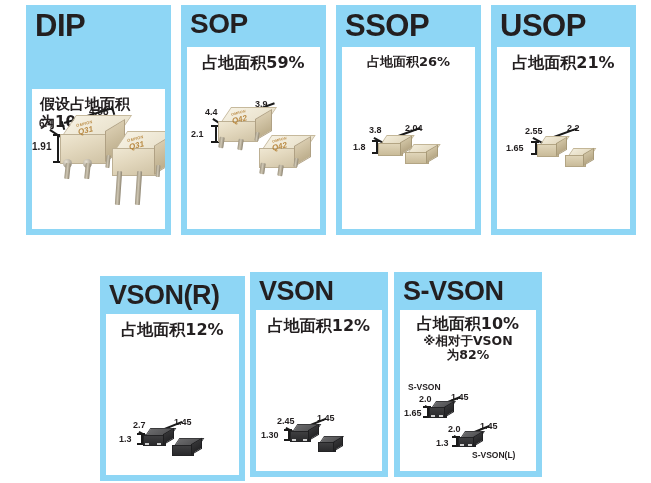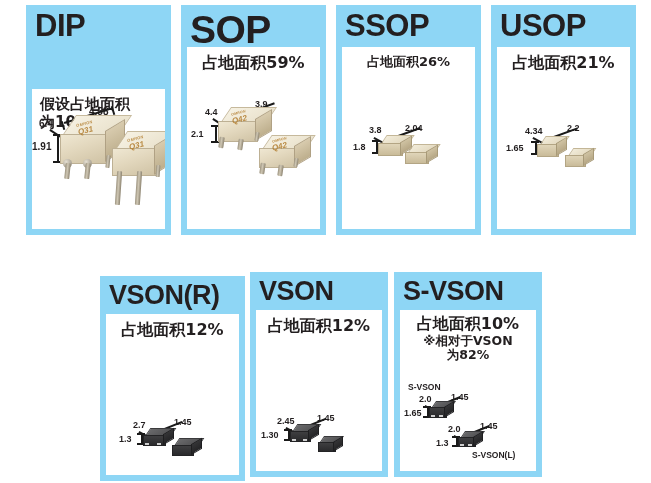--- a/index.html
+++ b/index.html
@@ -173,21 +173,21 @@
           <div class="mark" style="left:17px;top:10px;font-size:8px;">Q31</div>
           <div class="pin" style="left:4px;top:40px;width:5px;height:34px;transform:rotate(4deg);"></div>
           <div class="pin" style="left:24px;top:40px;width:5px;height:34px;transform:rotate(4deg);"></div>
           <div class="pin" style="left:44px;top:34px;width:4px;height:12px;transform:rotate(4deg);"></div>
         </div>
       </div>
     </div>
   </div>
 
   <div class="card" style="left:181px;top:5px;width:145px;height:230px;">
-    <div class="card-title" style="font-size:39px;">SOP</div>
+    <div class="card-title" style="font-size:28px;">SOP</div>
     <div class="card-body" style="top:42px;">
       <div class="pct" style="font-size:16px;">占地面积59%</div>
 
       <div class="art">
         <div class="dim" style="left:68px;top:52px;">3.9</div>
         <div class="arrow" style="left:47px;top:70px;width:43px;transform:rotate(-20deg);transform-origin:left center;"></div>
         <div class="dim" style="left:18px;top:60px;">4.4</div>
         <div class="arrow" style="left:26px;top:71px;width:22px;transform:rotate(33deg);transform-origin:left center;"></div>
         <div class="dim" style="left:4px;top:82px;">2.1</div>
         <div class="arrow v" style="left:28px;top:78px;width:1.5px;height:17px;"></div>
@@ -249,21 +249,21 @@
   </div>
 
   <div class="card" style="left:491px;top:5px;width:145px;height:230px;">
     <div class="card-title" style="font-size:31px;">USOP</div>
     <div class="card-body" style="top:42px;">
       <div class="pct" style="font-size:16px;">占地面积21%</div>
 
       <div class="art">
         <div class="dim" style="left:70px;top:76px;">2.2</div>
         <div class="arrow" style="left:54px;top:90px;width:28px;transform:rotate(-20deg);transform-origin:left center;"></div>
-        <div class="dim" style="left:28px;top:79px;">4.34</div>
+        <div class="dim" style="left:28px;top:79px;">2.55</div>
         <div class="arrow" style="left:36px;top:90px;width:18px;transform:rotate(28deg);transform-origin:left center;"></div>
         <div class="dim" style="left:9px;top:96px;">1.65</div>
         <div class="arrow v" style="left:38px;top:94px;width:1.5px;height:13px;"></div>
         <div class="tick" style="left:34px;top:94px;width:8px;height:2px;"></div>
         <div class="tick" style="left:34px;top:106px;width:8px;height:2px;"></div>
 
         <div class="pkg" style="left:40px;top:89px;">
           <div class="tanbox-top" style="left:5px;top:0px;width:22px;height:9px;transform:skewX(-34deg);"></div>
           <div class="tanbox-front" style="left:0px;top:8px;width:20px;height:11px;"></div>
           <div class="tanbox-side" style="left:19px;top:4px;width:9px;height:11px;transform:skewY(-31deg);"></div>

